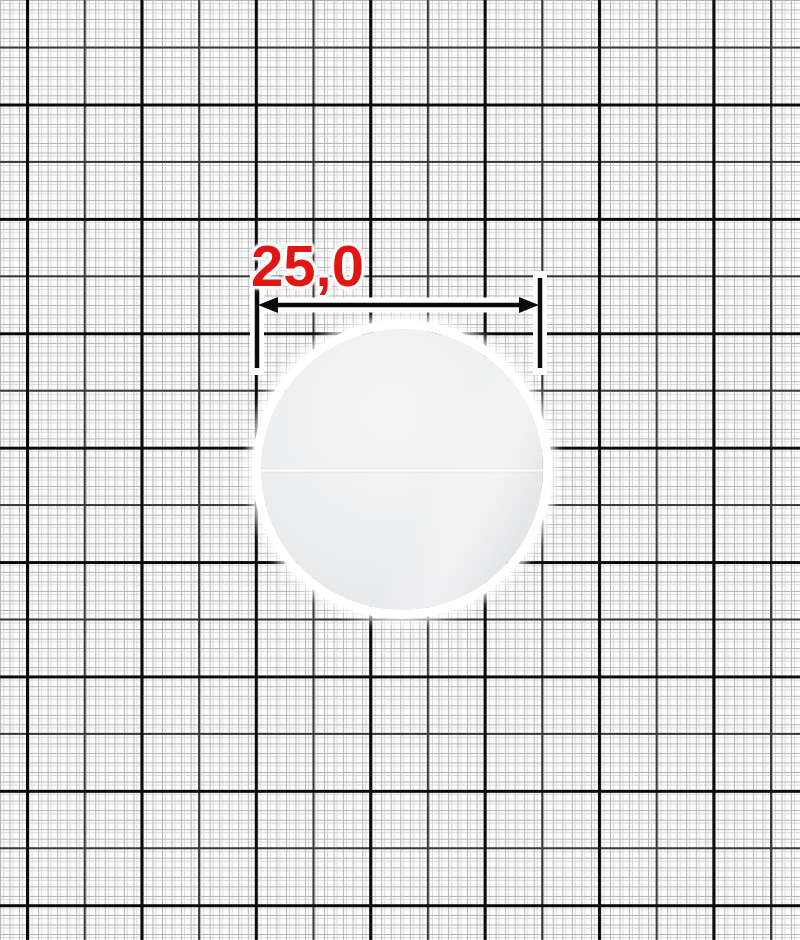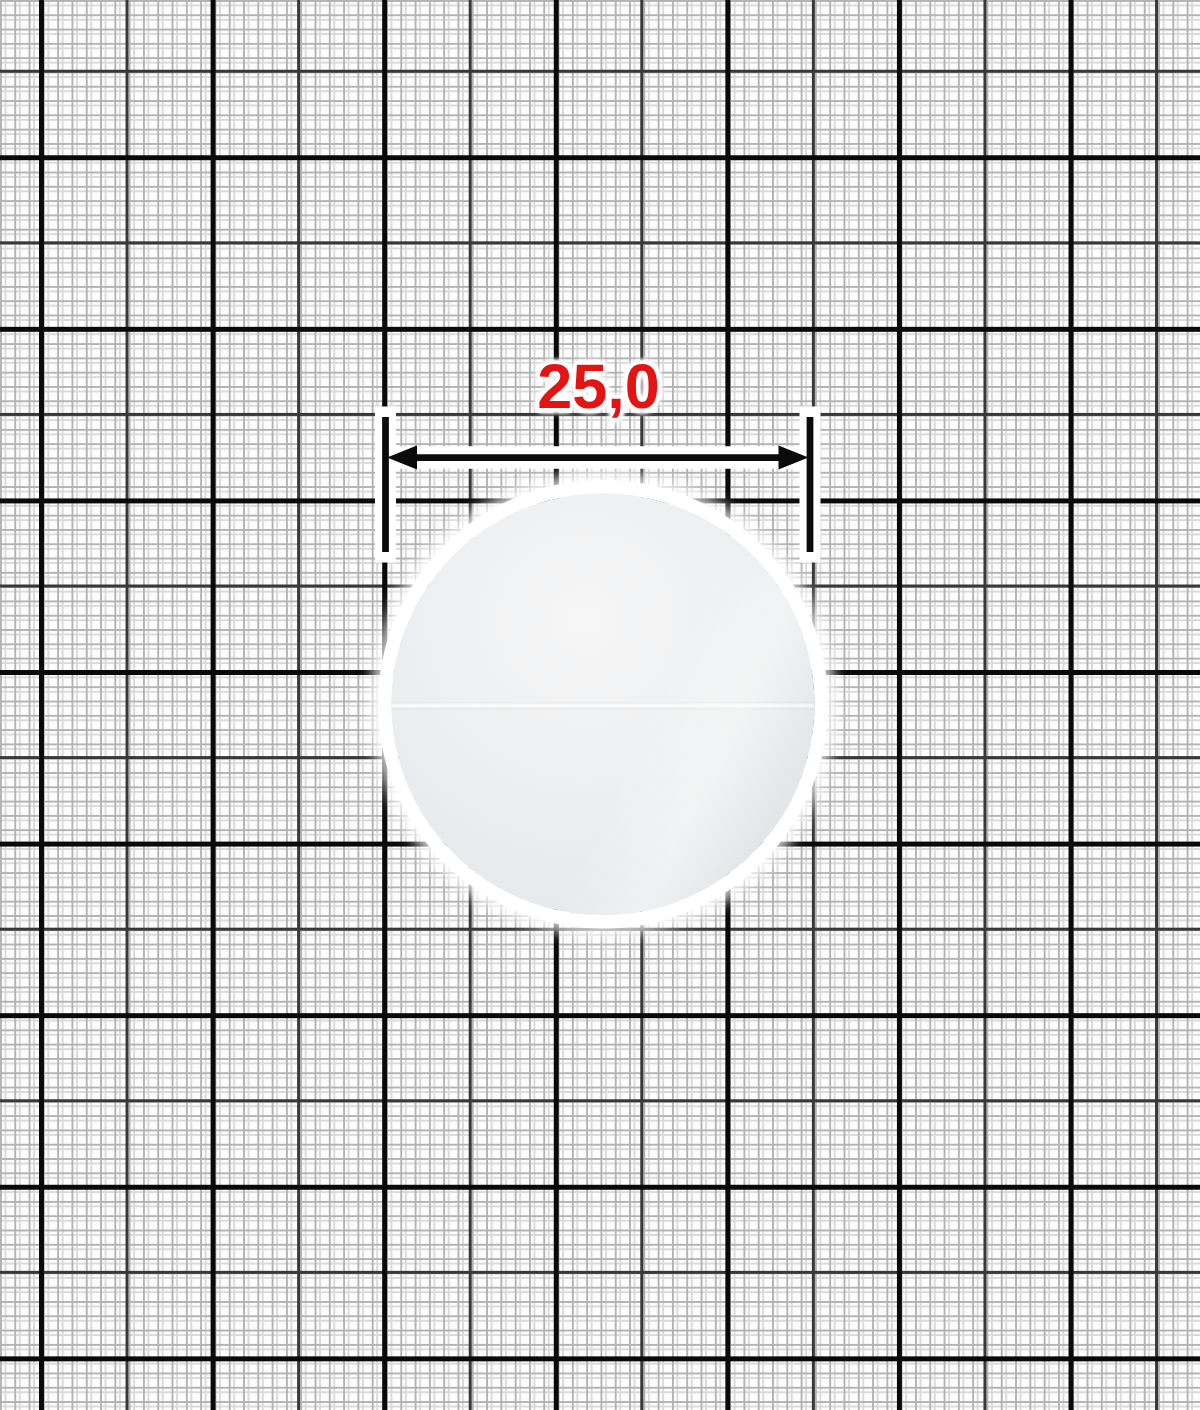--- a/index.html
+++ b/index.html
@@ -80,22 +80,22 @@
   
   .dim-svg {
     position: absolute; inset: 0;
     width: 800px; height: 940px;
     pointer-events: none;
   }
   .dim-label {
     position: absolute;
     left: 251px; top: 237px;
     width: 296px;
-    text-align: center;
-    font-size: 42px;
+    text-align: left;
+    font-size: 58px;
     font-weight: bold;
     letter-spacing: 0px;
     line-height: 1.0;
     color: #e31414;
     text-shadow:
       0 0 2px #fff, 0 0 3px #fff, 0 0 5px #fff, 0 0 7px #fff,
       -3px 0 3px #fff, 3px 0 3px #fff, 0 -3px 3px #fff, 0 3px 3px #fff,
       -2px -2px 2px #fff, 2px 2px 2px #fff, -2px 2px 2px #fff, 2px -2px 2px #fff;
   }
 </style>

